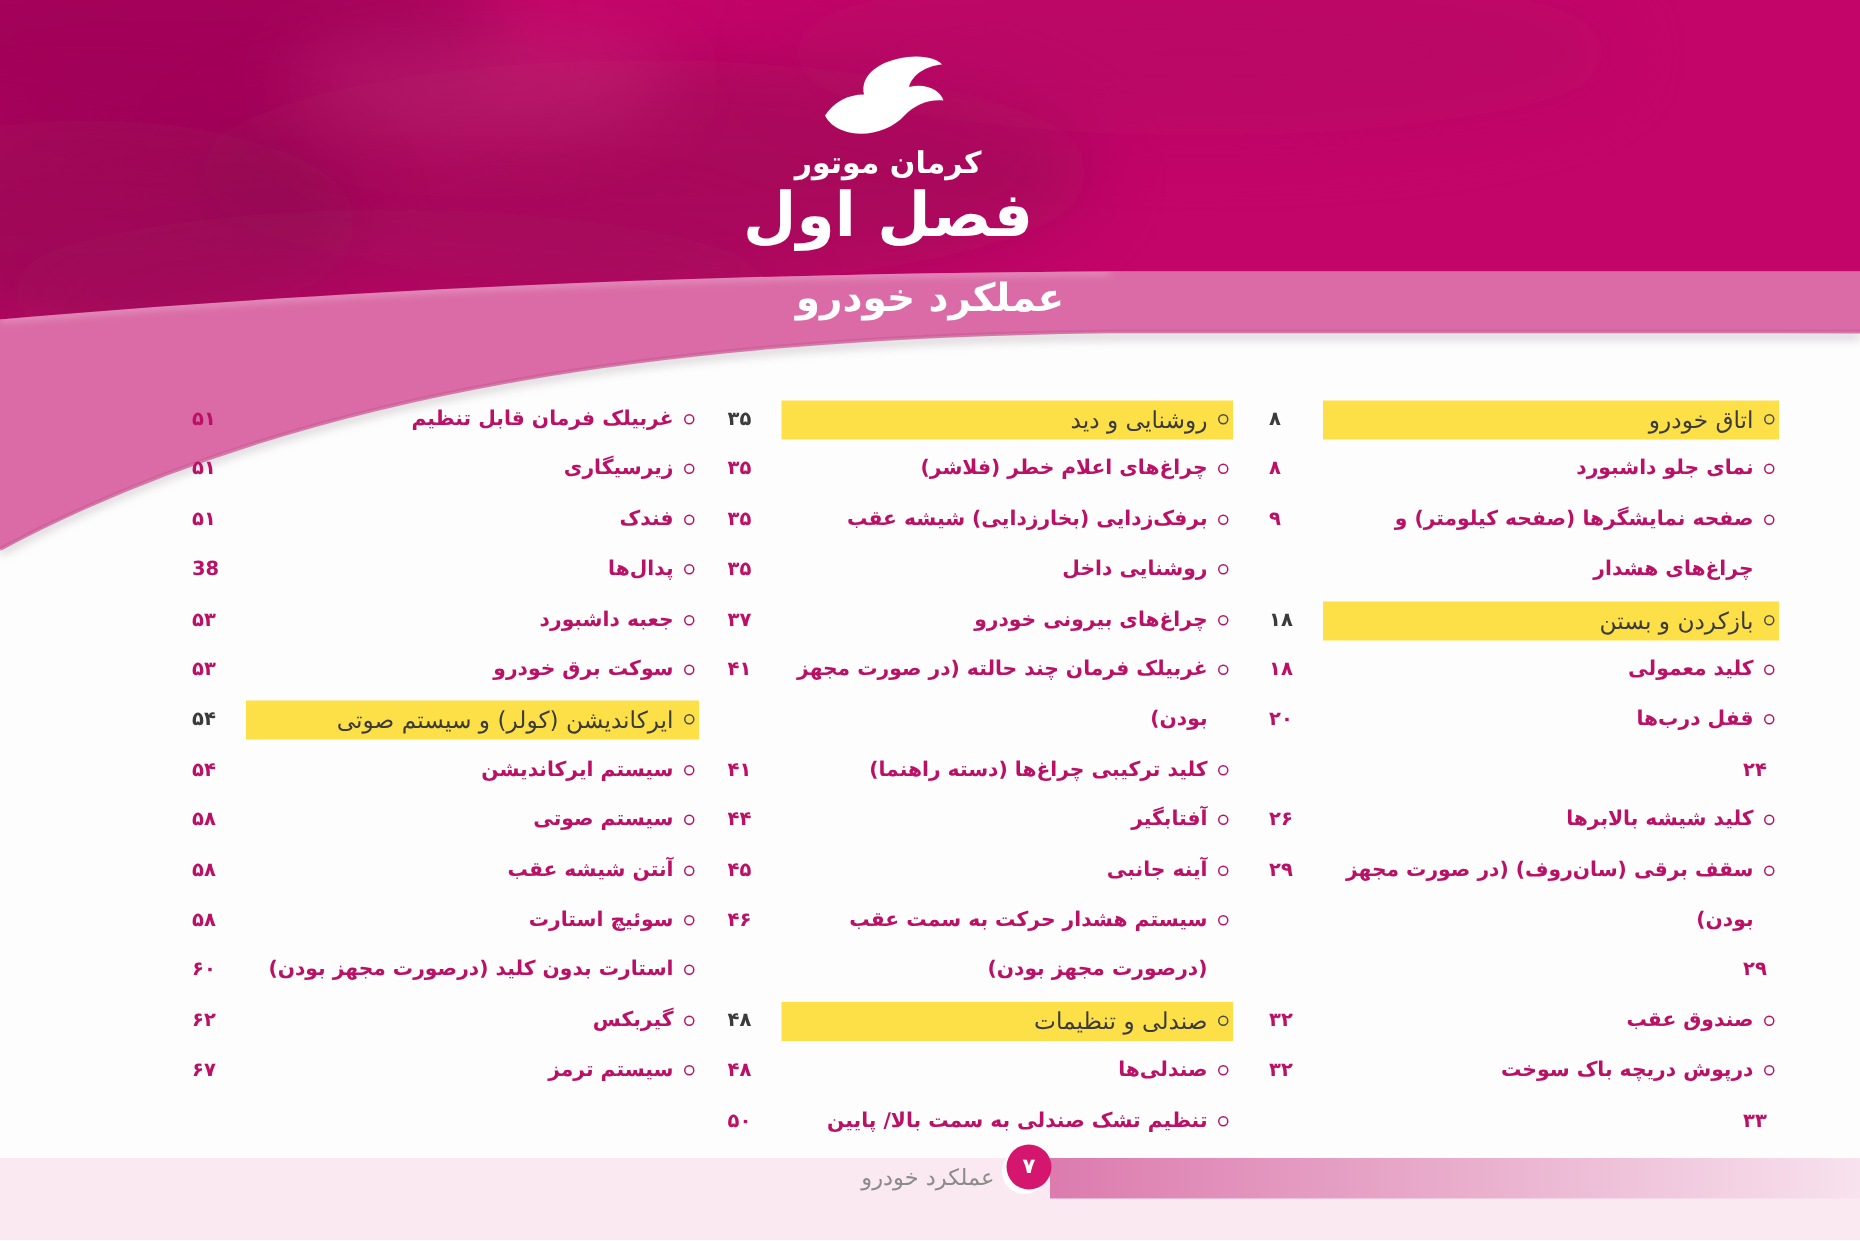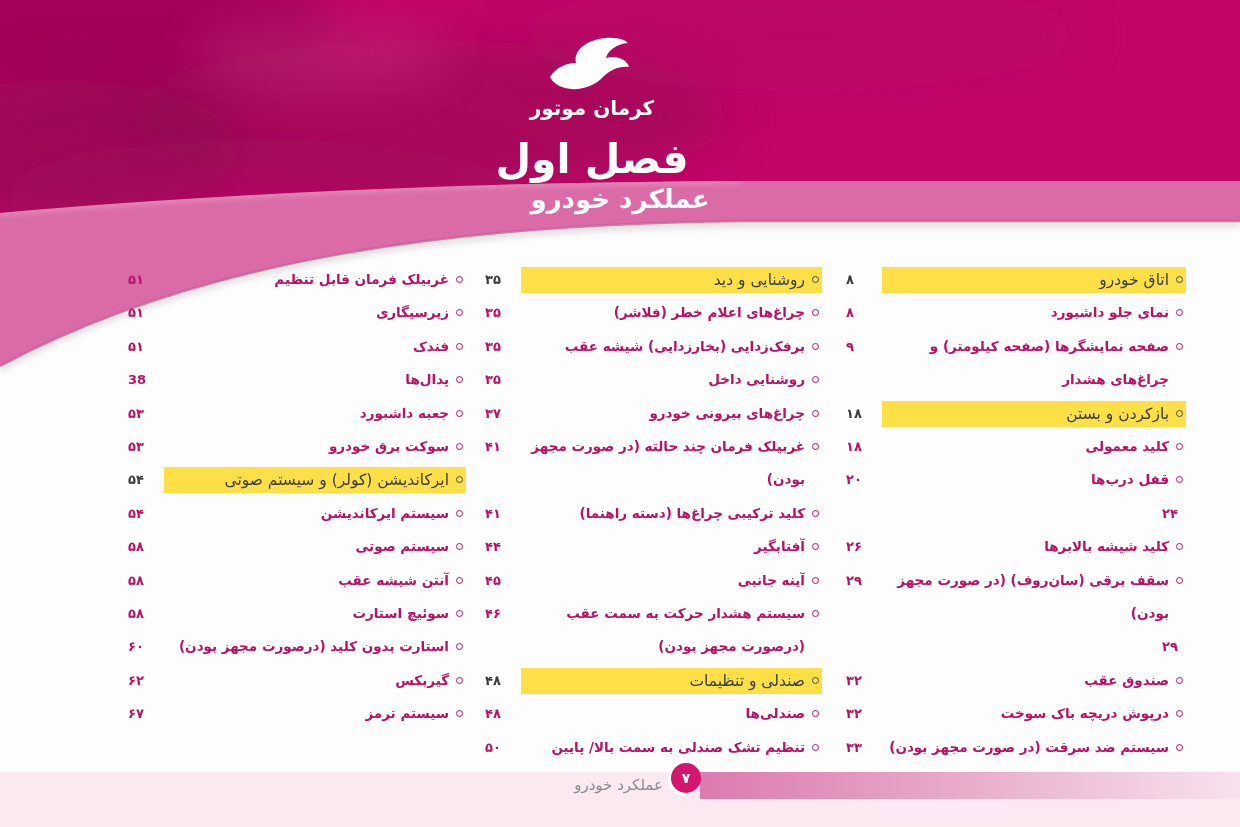--- a/index.html
+++ b/index.html
@@ -5,21 +5,21 @@
   html,body{margin:0;padding:0;background:#ffffff;}
   .page{position:relative;width:1240px;height:827px;overflow:hidden;background:#fdfdfd;
         font-family:"DejaVu Sans",sans-serif;}
   
   .header-art{position:absolute;top:0;left:0;pointer-events:none;}
   .banner-title{position:absolute;left:510px;top:184px;width:220px;text-align:center;
         color:#ffffff;font-size:26px;font-weight:bold;direction:rtl;}
   .logo-block{position:absolute;left:492px;top:36px;width:200px;text-align:center;color:#fff;direction:rtl;}
   .logo-bird{display:block;margin:0 auto;}
   .logo-word{display:block;font-size:20px;font-weight:bold;margin-top:2px;letter-spacing:1px;}
-  .chapter-word{display:block;font-size:41px;font-weight:bold;margin-top:16px;line-height:46px;}
+  .chapter-word{display:block;font-size:41px;font-weight:bold;margin-top:0px;line-height:46px;}
   
   .toc-col{position:absolute;top:263px;direction:rtl;}
   #col-right{left:846px;width:340px;}
   #col-middle{left:485px;width:337px;}
   #col-left{left:128px;width:338px;}
   .row{display:flex;min-height:33.4px;align-items:flex-start;}
   .row .label{flex:1;position:relative;padding-right:17px;margin-left:12px;
         line-height:33.4px;font-weight:bold;font-size:13.5px;color:#ba1166;}
   .row.section .label{font-weight:normal;font-size:15.5px;color:#3b3b3b;background:#fde047;
         line-height:26px;margin-top:4px;}
@@ -124,21 +124,20 @@
       </div>
       <div class="row item">
         <div class="label"><span class="bullet"></span><span>صندوق عقب</span></div>
         <span class="num">۳۲</span>
       </div>
       <div class="row item">
         <div class="label"><span class="bullet"></span><span>درپوش دریچه باک سوخت</span></div>
         <span class="num">۳۲</span>
       </div>
       <div class="row item">
-        <div class="label"><span class="bullet"></span><span>سیستم ضد سرقت (در صورت مجهز بودن)</span></div>
         <span class="num">۳۳</span>
       </div>
       <div class="row item">
         <div class="label"><span class="bullet"></span><span>سیستم کروز کنترل (در صورت مجهز بودن)</span></div>
         <span class="num">۳۳</span>
       </div>
     </div>
   <div class="toc-col" id="col-middle">
       <div class="row section">
         <div class="label"><span class="bullet"></span><span>روشنایی و دید</span></div>

